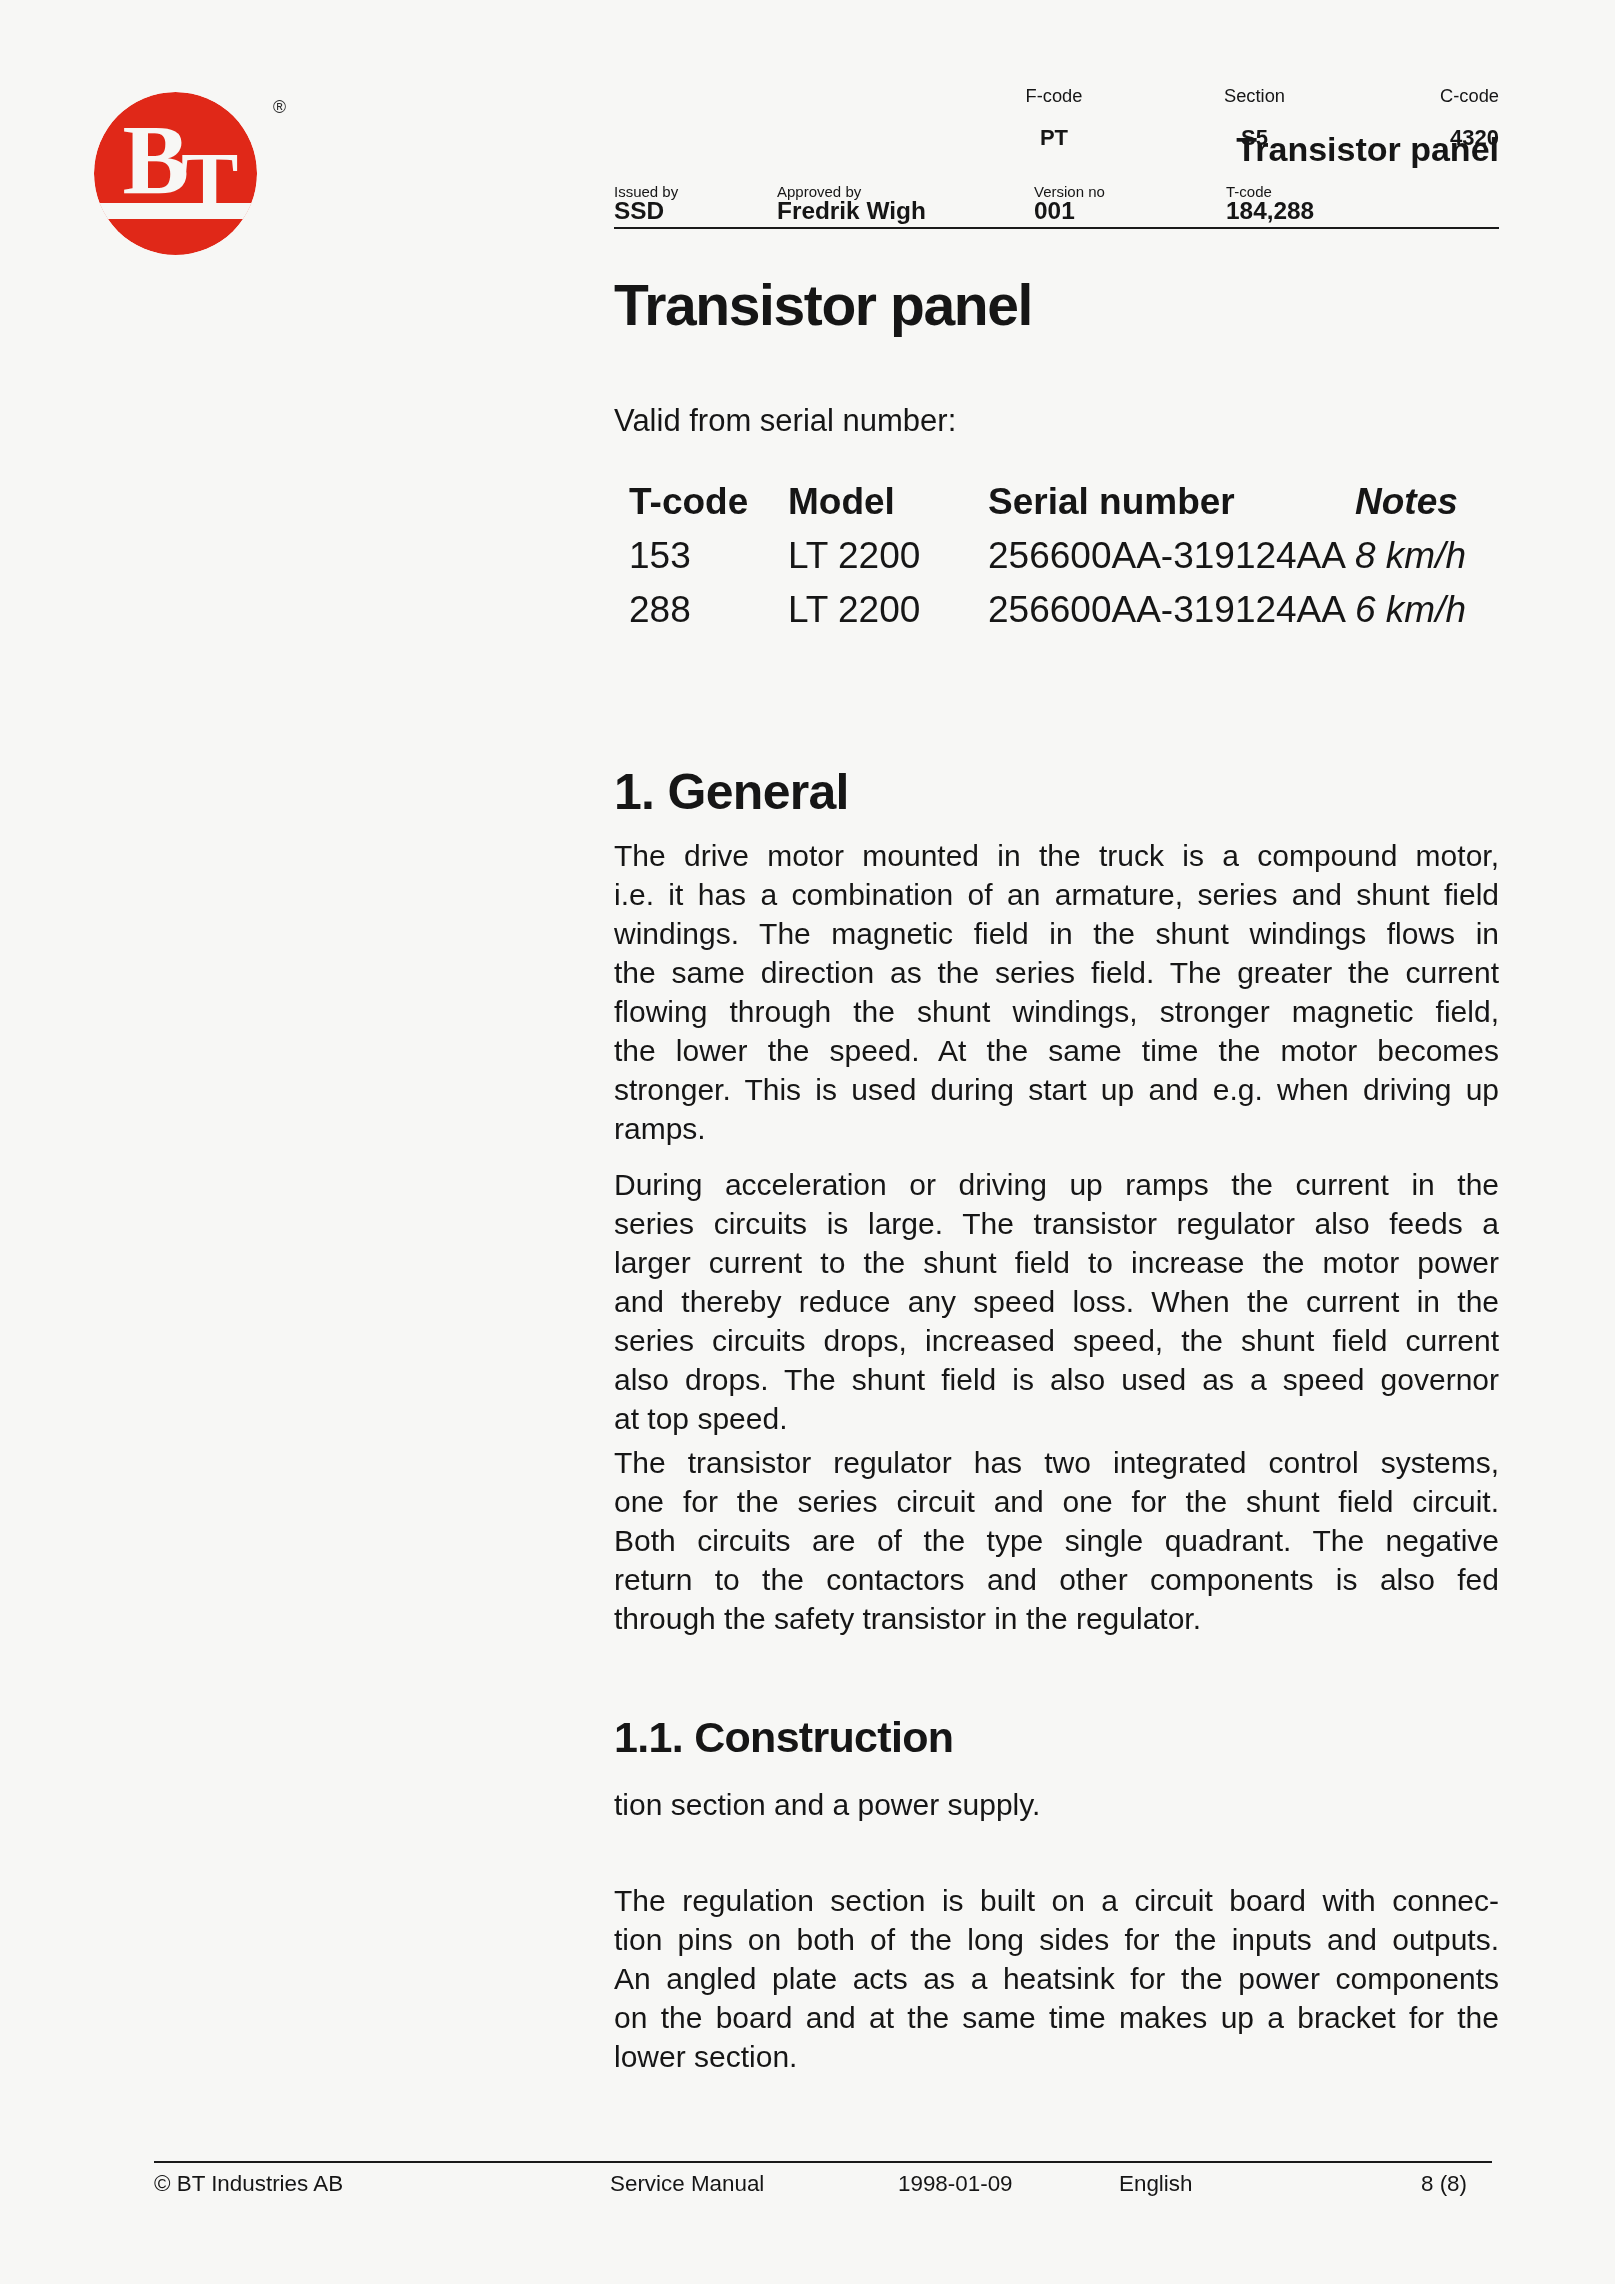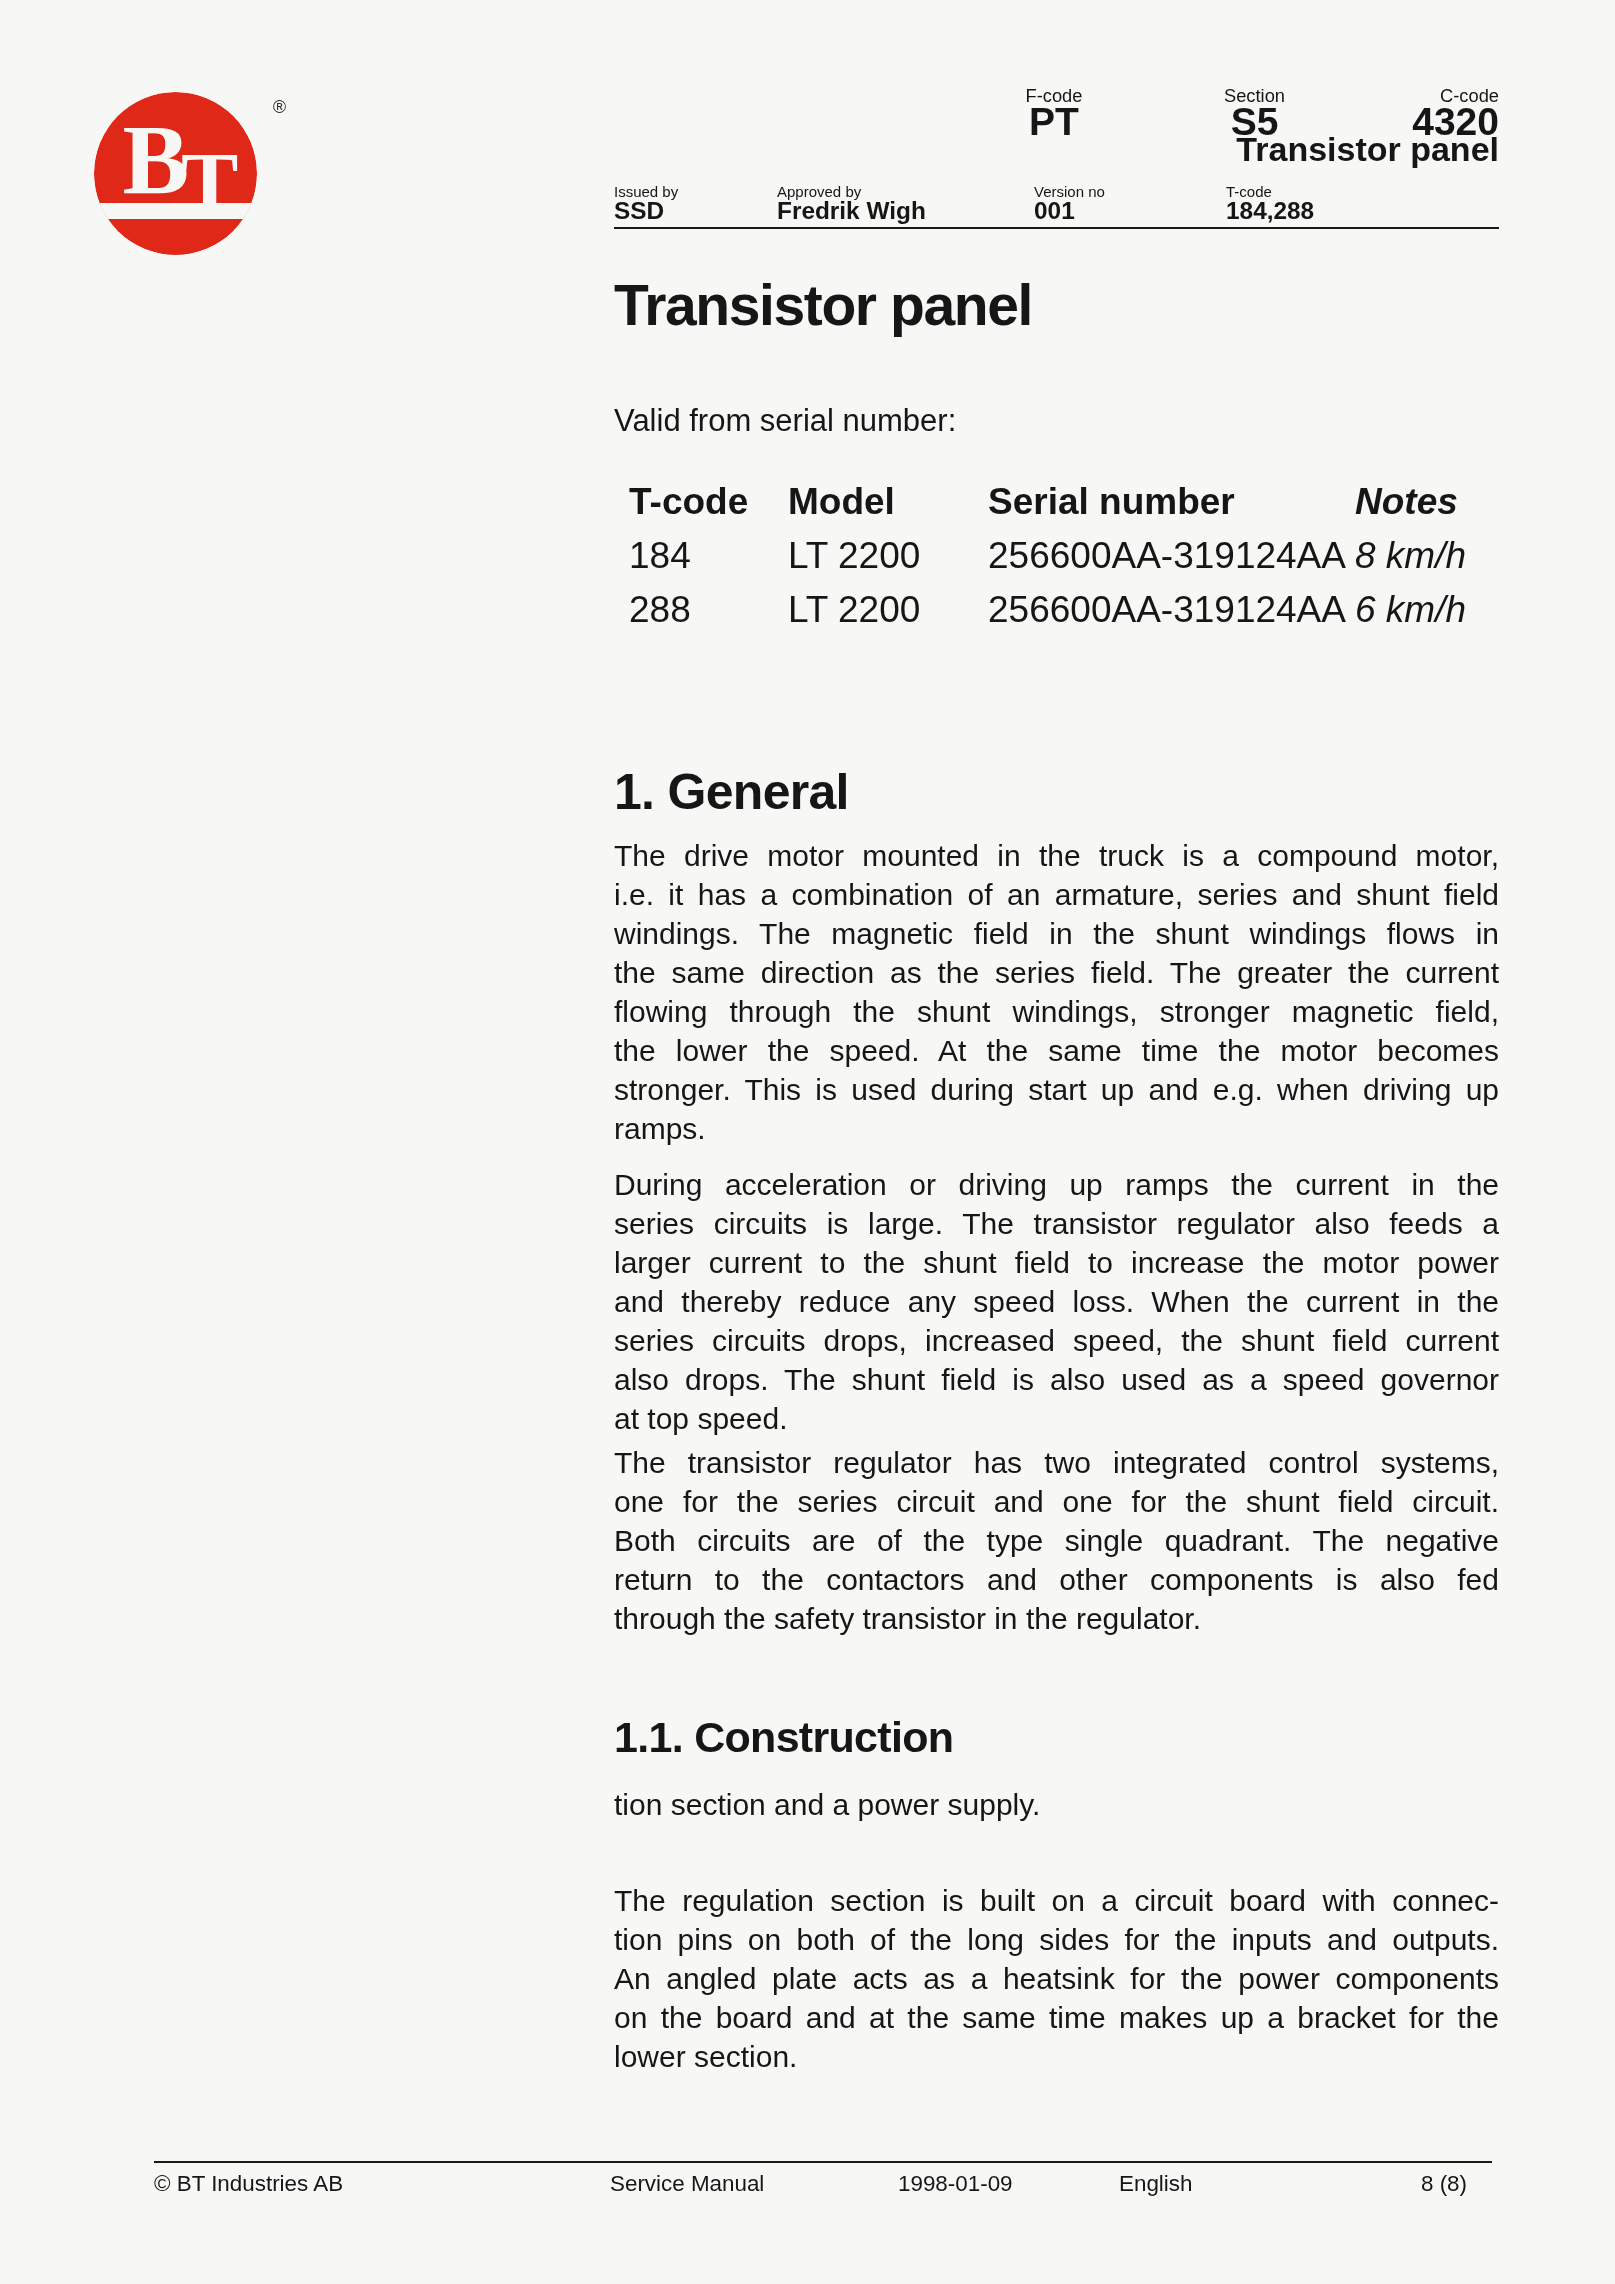--- a/index.html
+++ b/index.html
@@ -18,21 +18,21 @@
   #logo{left:94px;top:92px;width:163px;height:163px;border-radius:50%;overflow:hidden;}
   #logo .disc{position:absolute;left:0;top:0;width:100%;height:100%;border-radius:50%;}
   #logo .stripe{position:absolute;left:0;top:111px;width:100%;height:15.6px;background:#f7f7f5;}
   #logo .b{position:absolute;left:28.5px;top:17.7px;font-family:"Liberation Serif","DejaVu Serif",serif;font-weight:bold;font-size:100px;line-height:1;color:#f7f7f5;}
   #logo .t{position:absolute;left:87px;top:48px;font-family:"Liberation Serif","DejaVu Serif",serif;font-weight:bold;font-size:86px;line-height:1;color:#f7f7f5;}
   #reg-mark{left:273px;top:99px;font-size:17.7px;line-height:1;color:#2d2d2d;}
 
   
   .hfield{line-height:1;}
   .hfield .lab{font-size:18.3px;line-height:18.3px;margin-top:14px;}
-  .hfield .val{font-size:39px;font-weight:bold;line-height:33px;margin-top:0px;}
+  .hfield .val{font-size:22px;font-weight:bold;line-height:33px;margin-top:16px;}
   #hf-fcode{left:1015px;top:73px;width:78px;text-align:center;}
   #hf-section{left:1212px;top:73px;width:85px;text-align:center;}
   #hf-ccode{left:1358px;top:73px;width:141px;text-align:right;}
   #hdr-doc-title{left:1018px;top:132px;width:481px;text-align:right;font-size:34px;font-weight:bold;line-height:1;}
 
   .hfield2{line-height:1;}
   .hfield2 .lab{font-size:15px;line-height:18.3px;}
   .hfield2 .val{font-size:24.4px;font-weight:bold;line-height:24.4px;margin-top:-2px;}
   #hf-issued{left:614px;top:183px;}
   #hf-approved{left:777px;top:183px;}
@@ -126,21 +126,21 @@
   <div class="abs" id="main-title">Transistor panel</div>
   <div class="abs" id="valid-from">Valid from serial number:</div>
 
   <div class="abs trow" id="t-head">
     <div class="c1">T-code</div>
     <div class="c2">Model</div>
     <div class="c3">Serial number</div>
     <div class="c4">Notes</div>
   </div>
   <div class="abs trow" id="t-row1">
-    <div class="c1">184</div>
+    <div class="c1">153</div>
     <div class="c2">LT 2200</div>
     <div class="c3">256600AA-319124AA</div>
     <div class="c4">8 km/h</div>
   </div>
   <div class="abs trow" id="t-row2">
     <div class="c1">288</div>
     <div class="c2">LT 2200</div>
     <div class="c3">256600AA-319124AA</div>
     <div class="c4">6 km/h</div>
   </div>

